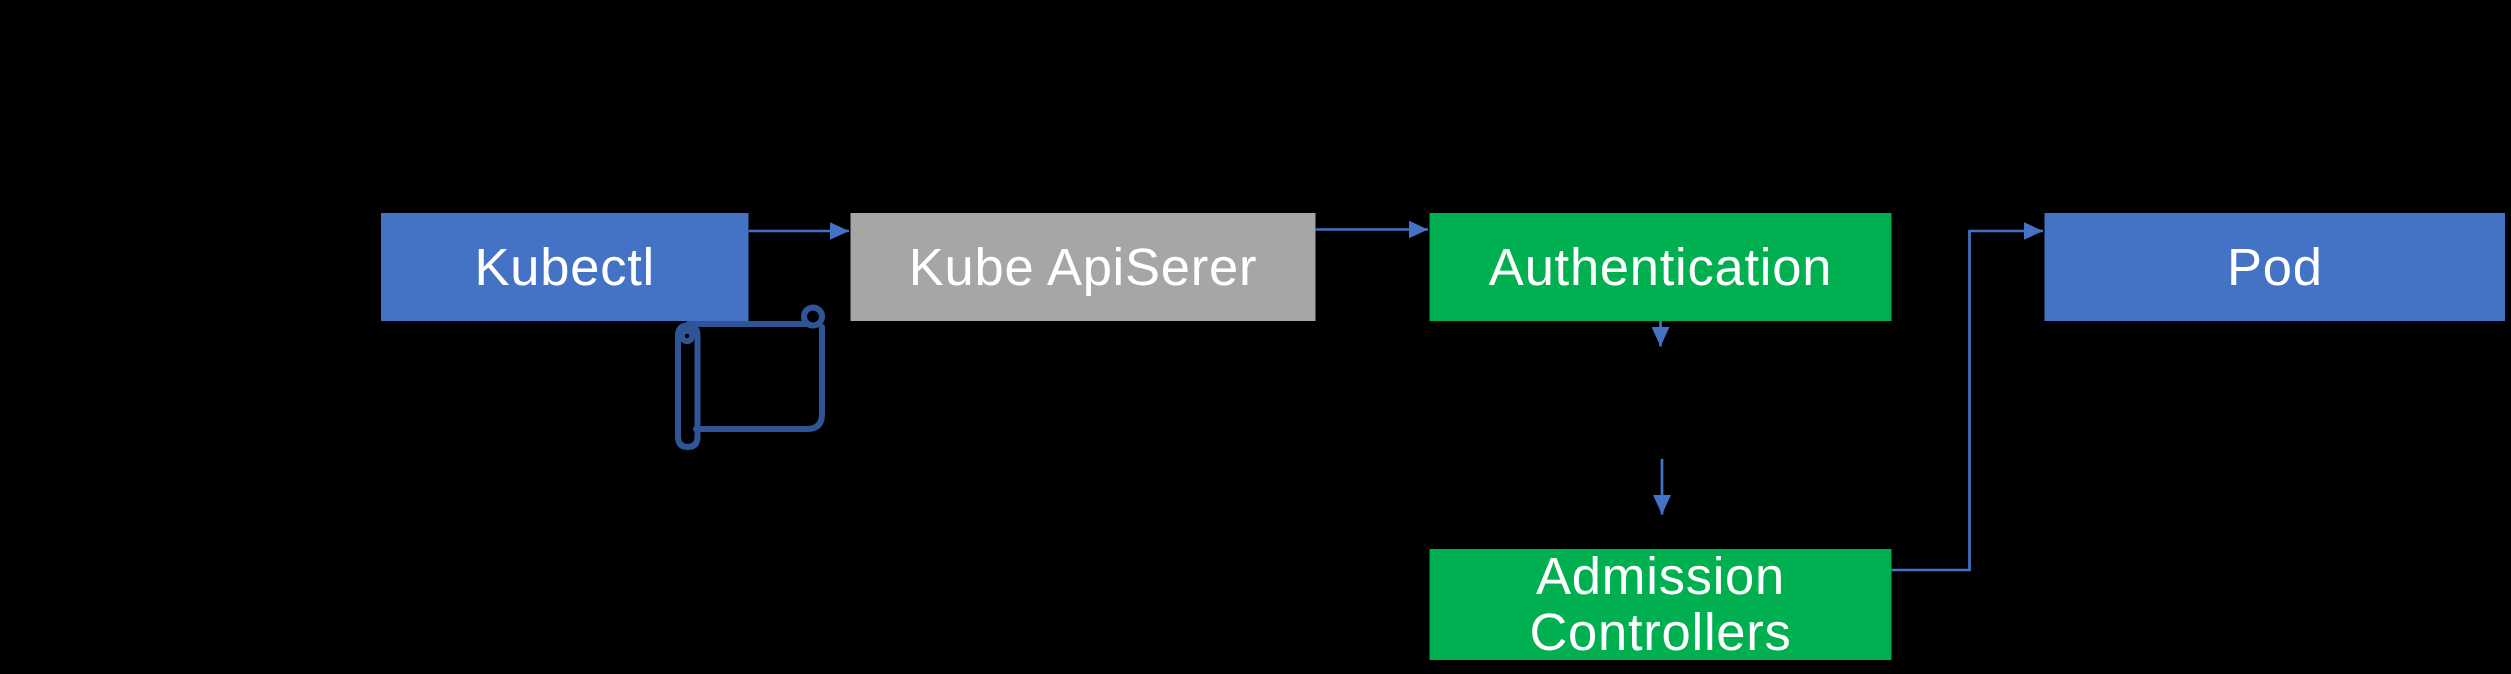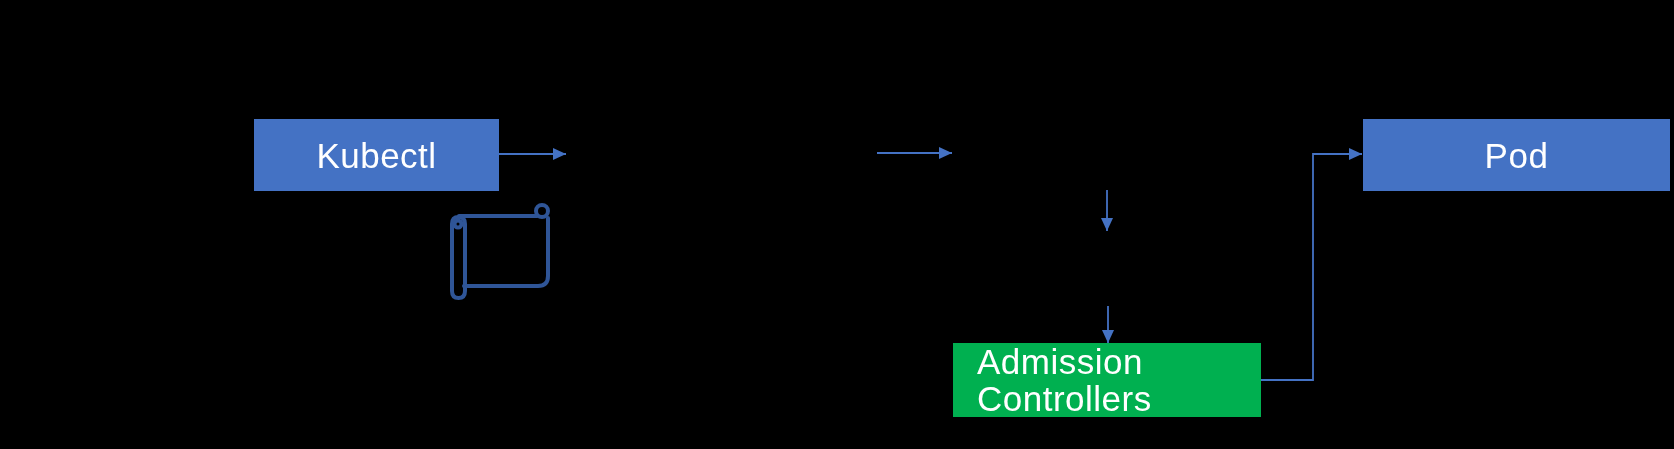--- a/index.html
+++ b/index.html
@@ -22,25 +22,27 @@
     width: 1674px;
     height: 449px;
     color: var(--connector, #4472C4);
     pointer-events: none;
   }
   .node {
     position: absolute;
     display: flex;
     align-items: center;
     justify-content: center;
+    text-align: center;
     color: #fff;
     font-size: 35px;
     font-weight: 300;
     line-height: 37px;
     letter-spacing: 0.5px;
+    margin-top: 23px;
   }
   .scroll-icon {
     position: absolute;
     left: 449px;
     top: 200px;
     width: 104px;
     height: 100px;
   }
 </style>
 </head>
@@ -60,21 +62,27 @@
       <path d="M 1107 190 L 1107 231" marker-end="url(#arrow)"></path>
       <path d="M 1108 306 L 1108 343" marker-end="url(#arrow)"></path>
       <path d="M 1261 380 L 1313 380 L 1313 154 L 1362 154" marker-end="url(#arrow)"></path>
     </g>
   </svg>
 
   <div class="node" style="left: 254px; top: 119px; width: 245px; height: 72px; background-color: rgb(68, 114, 196);">
     <span>Kubectl</span>
   </div>
 
+  <div class="node" style="left: 567px; top: 119px; width: 310px; height: 72px; background-color: rgb(166, 166, 166);">
+    <span>Kube ApiSerer</span>
+  </div>
 
+  <div class="node" style="left: 953px; top: 119px; width: 308px; height: 72px; background-color: rgb(0, 176, 80);">
+    <span>Authentication</span>
+  </div>
 
 
   <div class="node" style="left: 953px; top: 343px; width: 308px; height: 74px; background-color: rgb(0, 176, 80);">
     <span style="display:block; width:260px;">Admission Controllers</span>
   </div>
 
   <div class="node" style="left: 1363px; top: 119px; width: 307px; height: 72px; background-color: rgb(68, 114, 196);">
     <span>Pod</span>
   </div>
 

